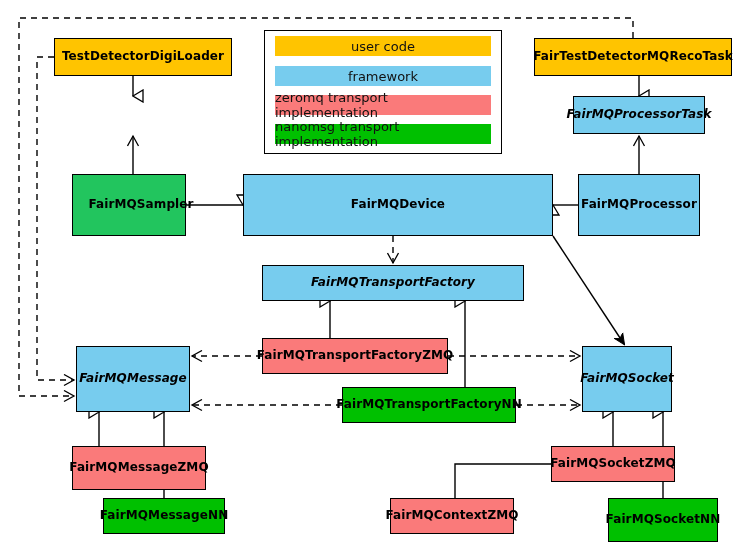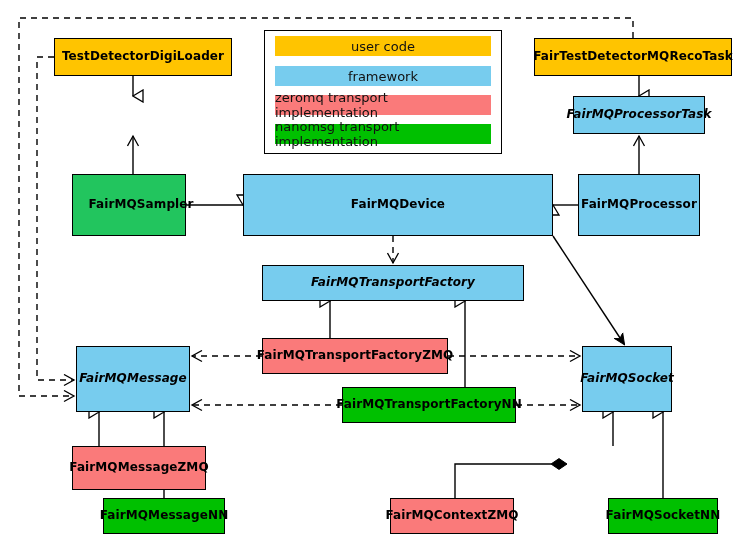--- a/index.html
+++ b/index.html
@@ -150,20 +150,23 @@
     </div>
   <div class="node abstract" style="left: 582px; top: 346px; width: 90px; height: 66px; background: rgb(119, 204, 238);">
       <span>FairMQSocket</span>
     </div>
   <div class="node" style="left: 32px; top: 446px; width: 134px; height: 44px; background: rgb(250, 122, 122); margin-left: 40px;">
       <span>FairMQMessageZMQ</span>
     </div>
   <div class="node" style="left: 103px; top: 498px; width: 122px; height: 36px; background: rgb(0, 192, 0);">
       <span>FairMQMessageNN</span>
     </div>
+  <div class="node" style="left: 551px; top: 446px; width: 124px; height: 36px; background: rgb(250, 122, 122);">
+      <span>FairMQSocketZMQ</span>
+    </div>
   <div class="node" style="left: 390px; top: 498px; width: 124px; height: 36px; background: rgb(250, 122, 122); justify-content: center;">
       <span>FairMQContextZMQ</span>
     </div>
-  <div class="node" style="left: 608px; top: 498px; width: 110px; height: 36px; background: rgb(0, 192, 0);">
+  <div class="node" style="left: 608px; top: 498px; width: 110px; height: 44px; background: rgb(0, 192, 0);">
       <span>FairMQSocketNN</span>
     </div>
 
 </div>
 
 </body></html>

